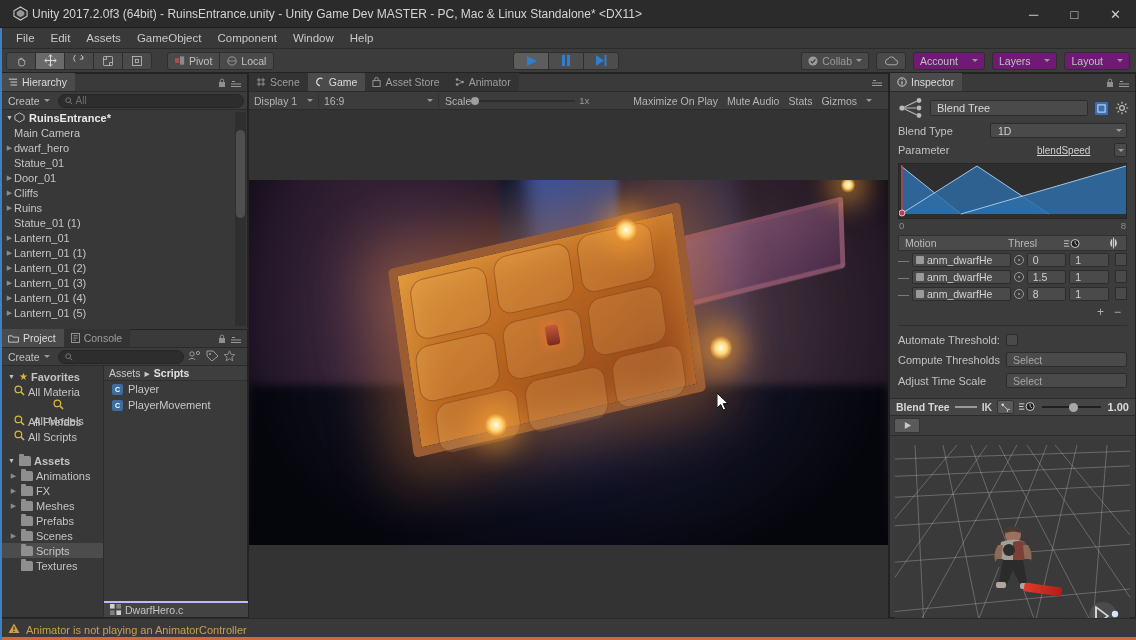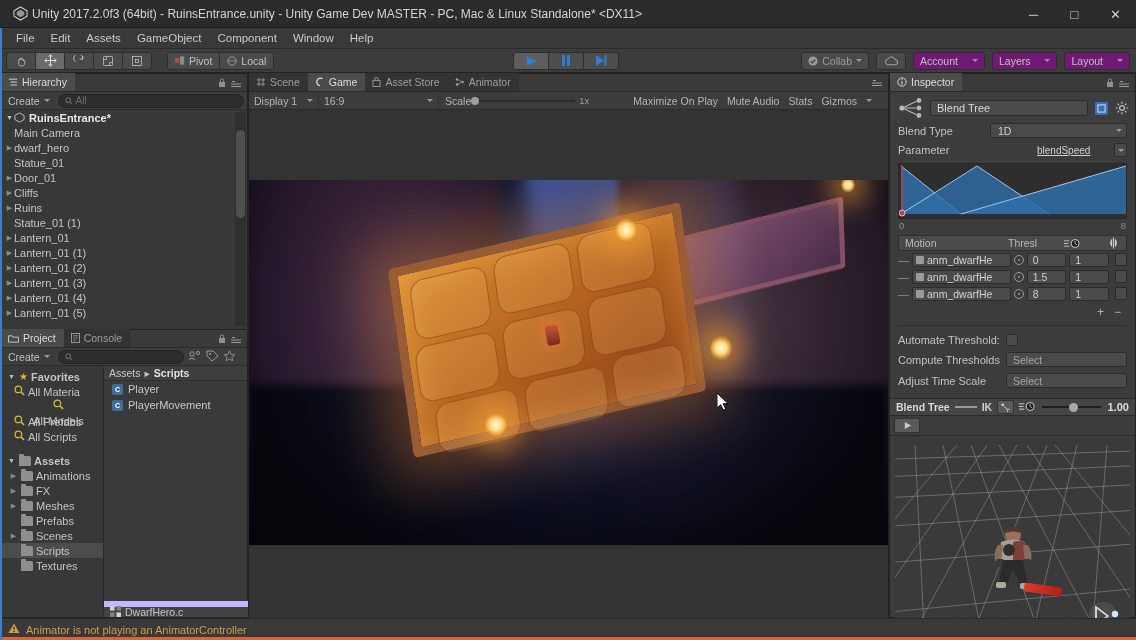--- a/index.html
+++ b/index.html
@@ -120,21 +120,21 @@
   .p-item.sel { background: #4c4c4c; }
   .asset-row { height: 16px; display: flex; align-items: center; gap: 5px; padding-left: 8px;
                font-size: 11px; color: #c8c8c8; }
   .cs-ico { width: 11px; height: 11px; background: #3d6e9e; border-radius: 2px; color: #fff;
             font-size: 7px; display: flex; align-items: center; justify-content: center; font-weight: bold; }
   .magn { color: #c8a93a; font-size: 10px; }
   .folder { width: 12px; height: 10px; background: #8f8f8f; border-radius: 1px 2px 1px 1px; position: relative; }
   .folder:before { content:''; position:absolute; left:0; top:-2px; width:5px; height:2px; background:#8f8f8f; border-radius:1px 1px 0 0;}
   .star { color: #d8b93c; font-size: 10px; }
   .p-footer { position: absolute; left: 103px; bottom: 0; width: 144px; height: 16px;
-              background: #434343; border-top: 6px solid #c4b5fd; display: flex; align-items: center;
+              background: #434343; border-top: 2px solid #c4b5fd; display: flex; align-items: center;
               gap: 4px; padding-left: 6px; font-size: 10.5px; color: #c4c4c4; }
 
   
   #centerpanel { left: 248px; top: 73px; width: 641px; height: 545px; }
   .gv-toolbar { height: 18px; background: #3c3c3c; display: flex; align-items: center;
                 border-bottom: 1px solid #2b2b2b; font-size: 10.5px; color: #b5b5b5; }
   .gv-dd { display: flex; align-items: center; gap: 5px; height: 15px; padding: 0 5px;
            border-right: 1px solid #313131; }
   .gv-scale { display: flex; align-items: center; gap: 4px; padding: 0 6px; }
   .slider-track { width: 100px; height: 2px; background: #2d2d2d; position: relative; }

